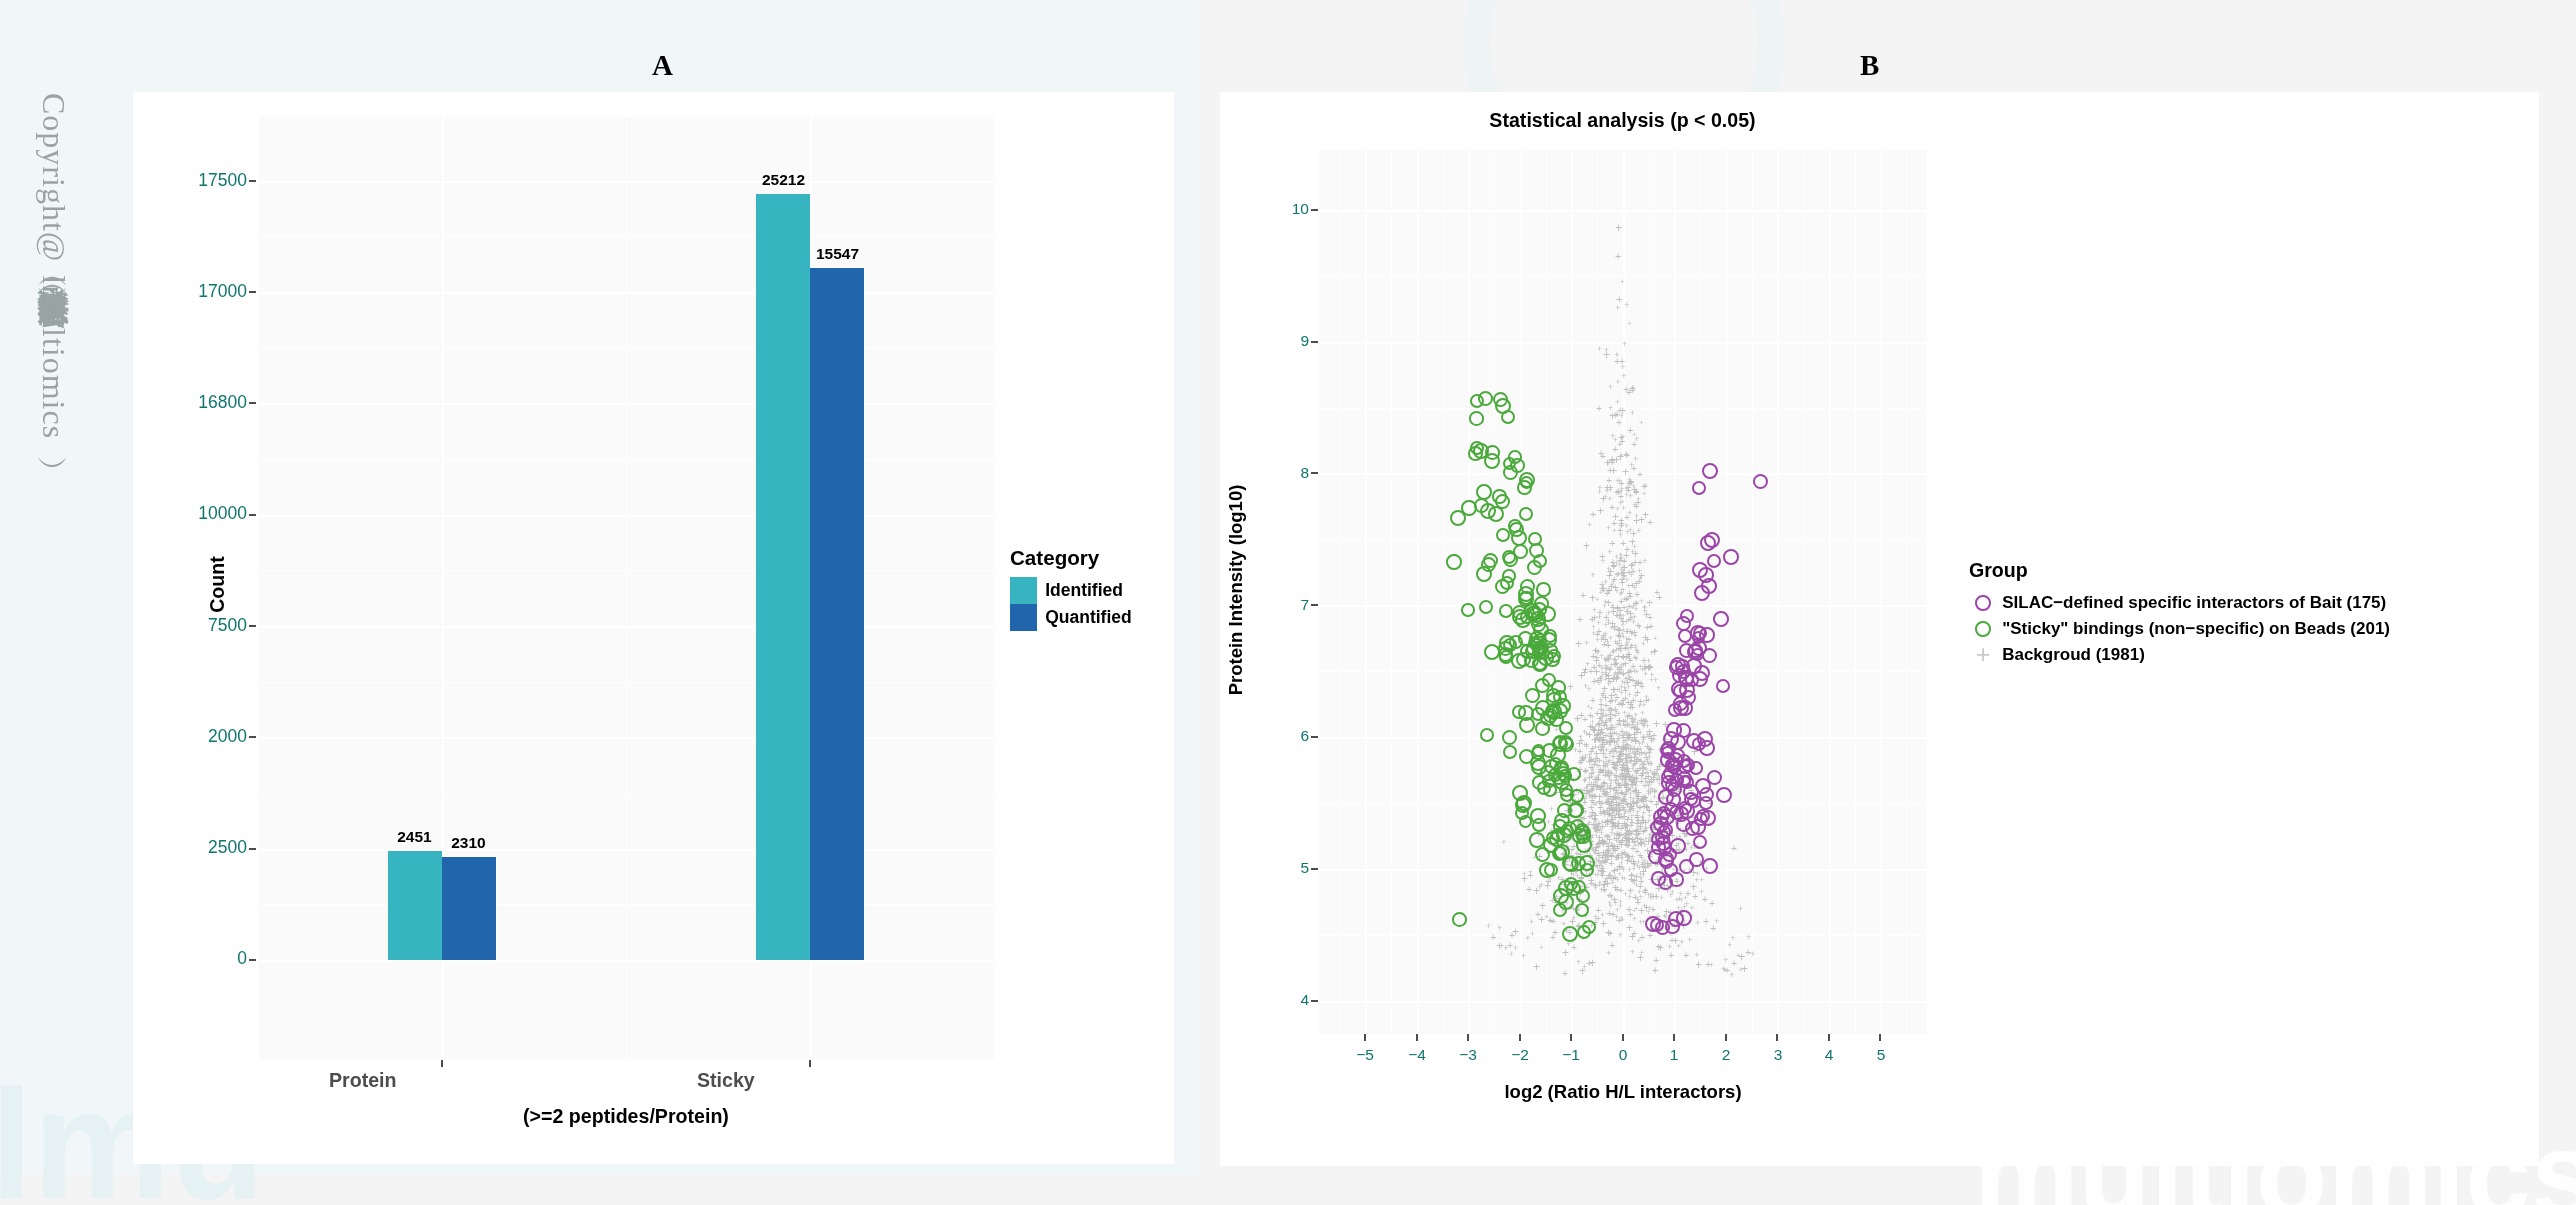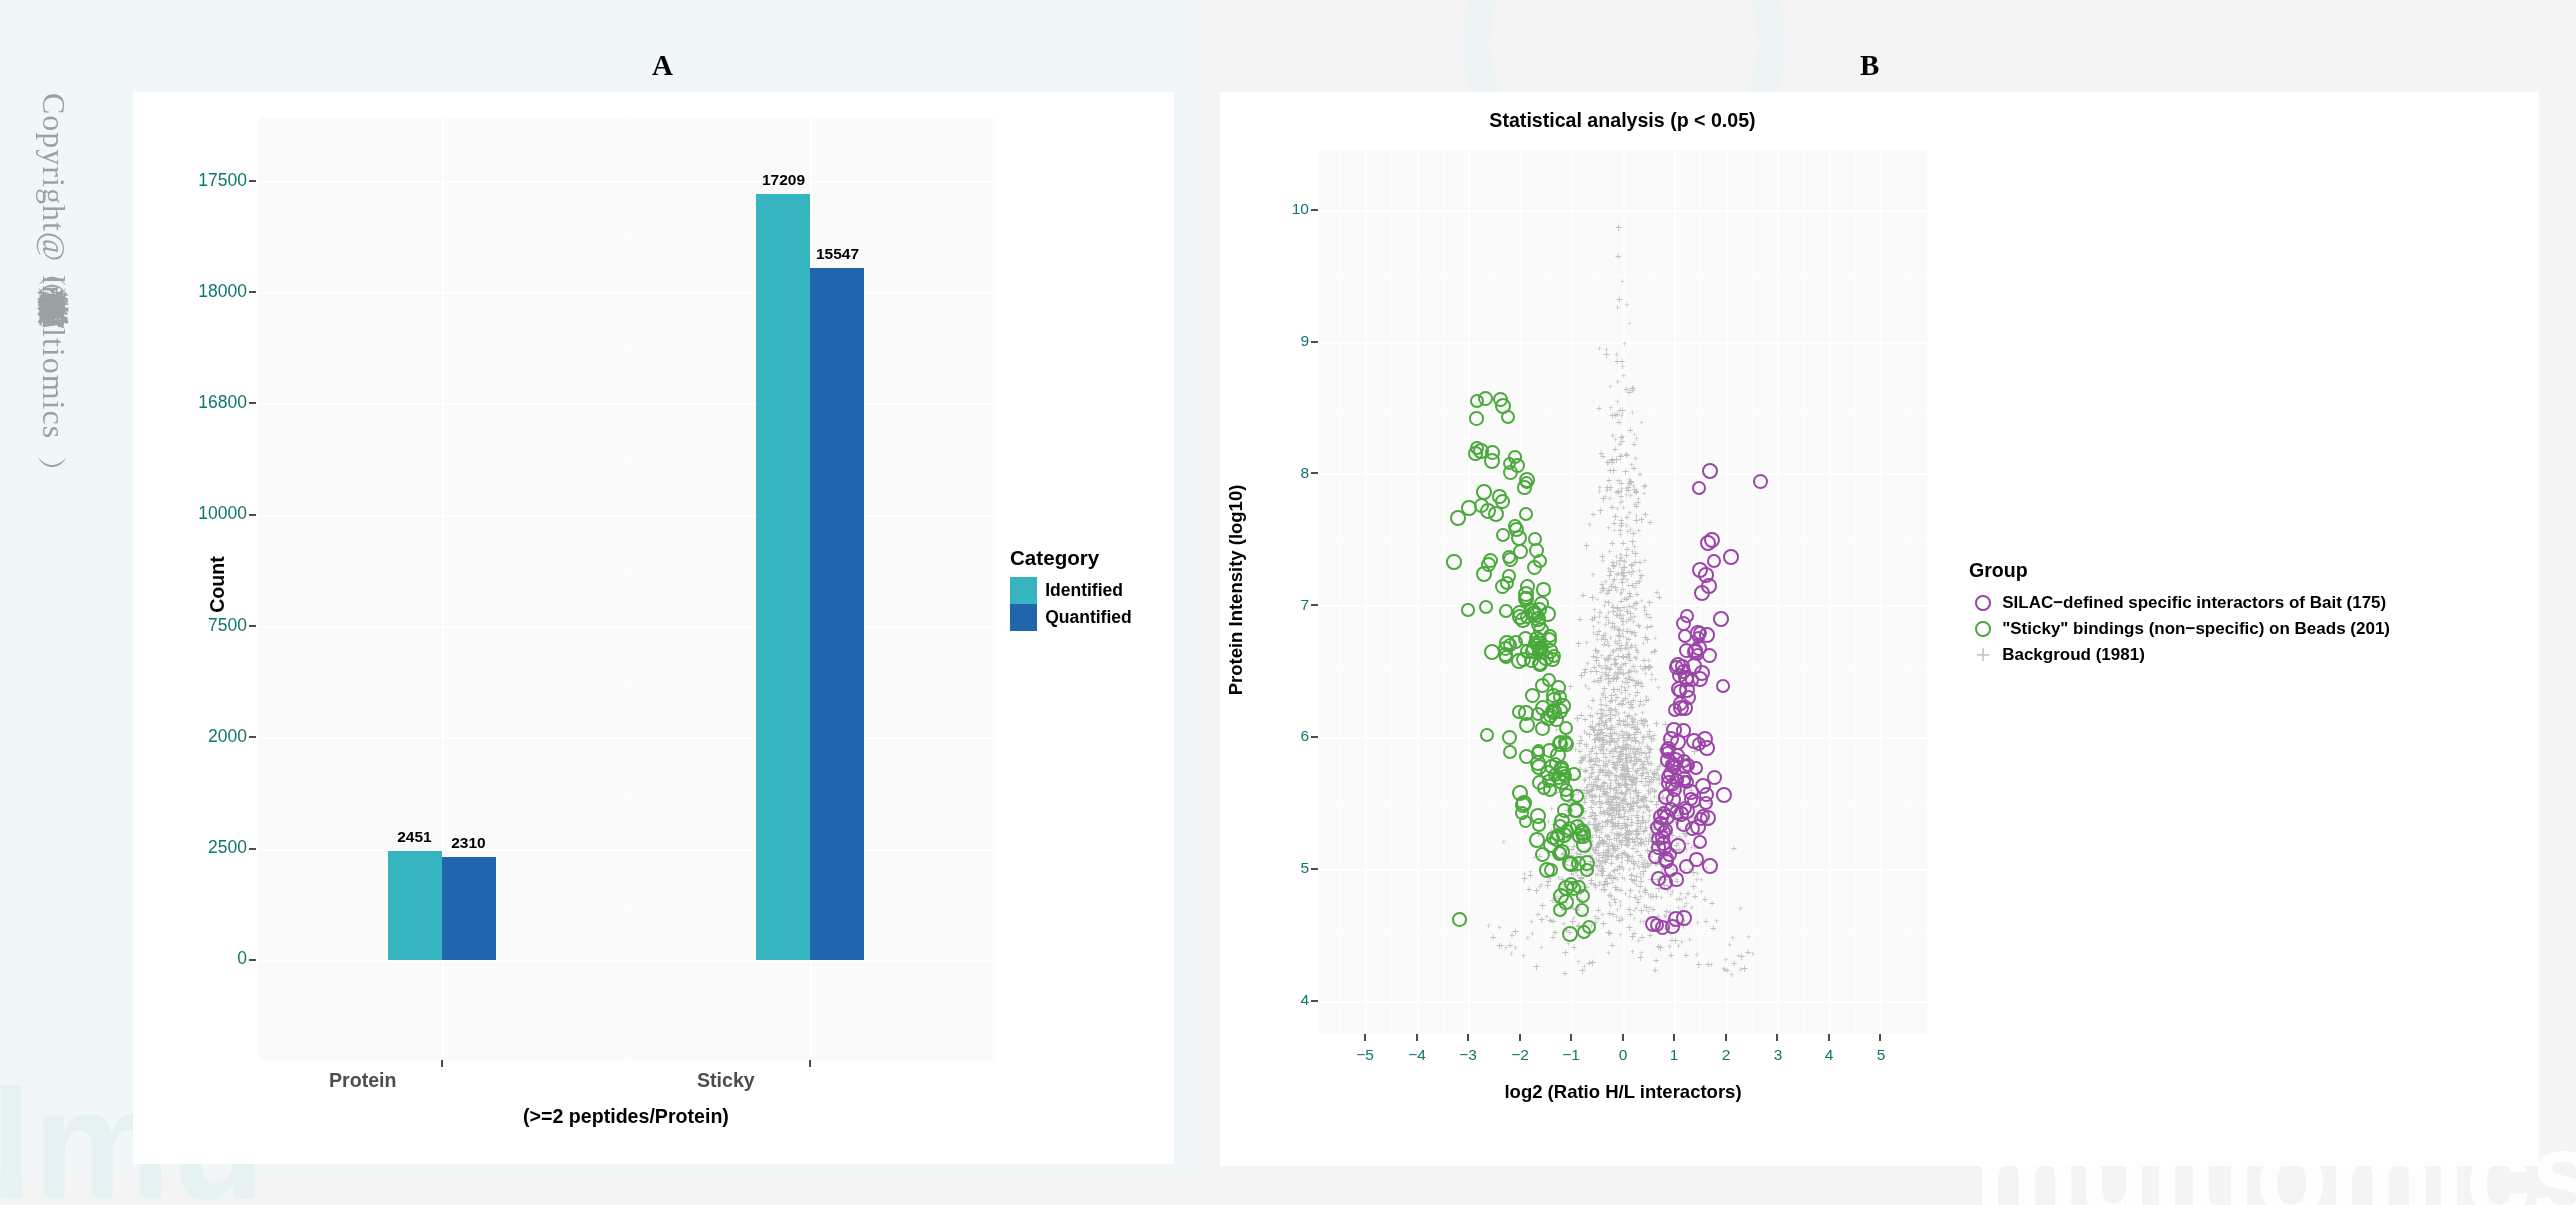--- a/index.html
+++ b/index.html
@@ -123,38 +123,38 @@
     <div class="grid-line grid-major" style="left:258px;top:515px;width:737px;height:2.1px;"></div>
     <div class="grid-line grid-minor" style="left:258px;top:459px;width:737px;height:1px;"></div>
     <div class="tick-lab ytickA" style="left:167px;top:503px;width:80px;">10000</div>
     <div class="tick-mark" style="left:249px;top:514px;width:7.2px;height:2.1px;"></div>
     <div class="grid-line grid-major" style="left:258px;top:403px;width:737px;height:2.1px;"></div>
     <div class="grid-line grid-minor" style="left:258px;top:348px;width:737px;height:1px;"></div>
     <div class="tick-lab ytickA" style="left:167px;top:392px;width:80px;">16800</div>
     <div class="tick-mark" style="left:249px;top:402px;width:7.2px;height:2.1px;"></div>
     <div class="grid-line grid-major" style="left:258px;top:292px;width:737px;height:2.1px;"></div>
     <div class="grid-line grid-minor" style="left:258px;top:236px;width:737px;height:1px;"></div>
-    <div class="tick-lab ytickA" style="left:167px;top:281px;width:80px;">18000</div>
+    <div class="tick-lab ytickA" style="left:167px;top:281px;width:80px;">17000</div>
     <div class="tick-mark" style="left:249px;top:291px;width:7.2px;height:2.1px;"></div>
     <div class="grid-line grid-major" style="left:258px;top:181px;width:737px;height:2.1px;"></div>
     <div class="tick-lab ytickA" style="left:167px;top:170px;width:80px;">17500</div>
     <div class="tick-mark" style="left:249px;top:180px;width:7.2px;height:2.1px;"></div>
     <div class="grid-line grid-major" style="left:442px;top:117px;width:2.1px;height:943px;"></div>
     <div class="grid-line grid-major" style="left:810px;top:117px;width:2.1px;height:943px;"></div>
     <div class="grid-line grid-minor" style="left:258px;top:117px;width:1px;height:943px;"></div>
     <div class="grid-line grid-minor" style="left:626px;top:117px;width:1px;height:943px;"></div>
     <div class="grid-line grid-minor" style="left:993px;top:117px;width:1px;height:943px;"></div>
     <div class="barA" style="left:388px;top:851px;width:54px;height:109px;background:#36b4c0;"></div>
     <div class="bar-lab" style="left:367px;top:828px;width:95px;">2451</div>
     <div class="barA" style="left:442px;top:857px;width:54px;height:103px;background:#2166ac;"></div>
     <div class="bar-lab" style="left:421px;top:834px;width:95px;">2310</div>
     <div class="cat-lab" style="left:329px;top:1069px;width:227px;">Protein</div>
     <div class="tick-mark" style="left:441px;top:1060px;width:2.1px;height:7.2px;"></div>
     <div class="barA" style="left:756px;top:194px;width:54px;height:766px;background:#36b4c0;"></div>
-    <div class="bar-lab" style="left:736px;top:171px;width:95px;">17209</div>
+    <div class="bar-lab" style="left:736px;top:171px;width:95px;">25212</div>
     <div class="barA" style="left:810px;top:268px;width:54px;height:692px;background:#2166ac;"></div>
     <div class="bar-lab" style="left:790px;top:245px;width:95px;">15547</div>
     <div class="cat-lab" style="left:697px;top:1069px;width:227px;">Sticky</div>
     <div class="tick-mark" style="left:809px;top:1060px;width:2.1px;height:7.2px;"></div>
     <div class="axis-title" style="left:461px;top:1105px;width:330px;text-align:center;font-size:19.6px;">(&gt;=2 peptides/Protein)</div>
     <div class="axis-title" style="left:52px;top:573px;width:330px;text-align:center;font-size:19.6px;transform:rotate(-90deg);transform-origin:center center;">Count</div>
   </div>
 
 <div class="legendA">
   <div class="legA-title">Category</div>

